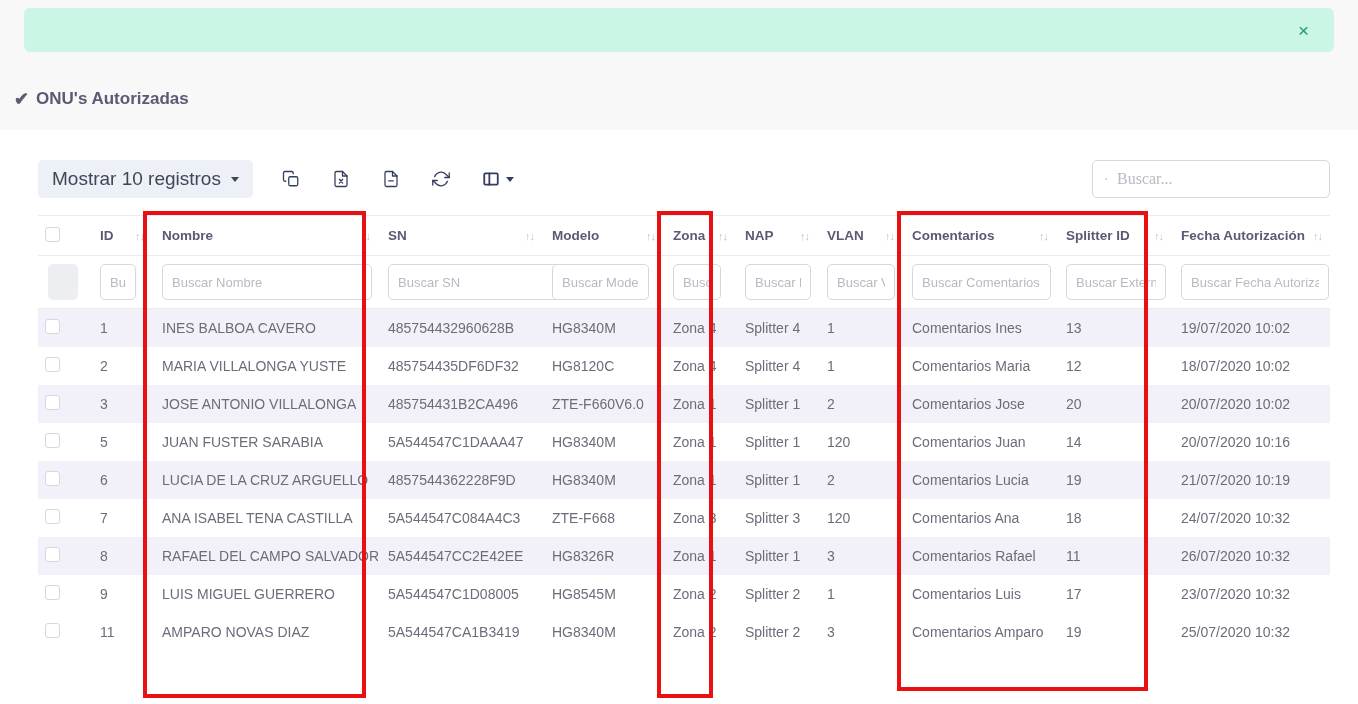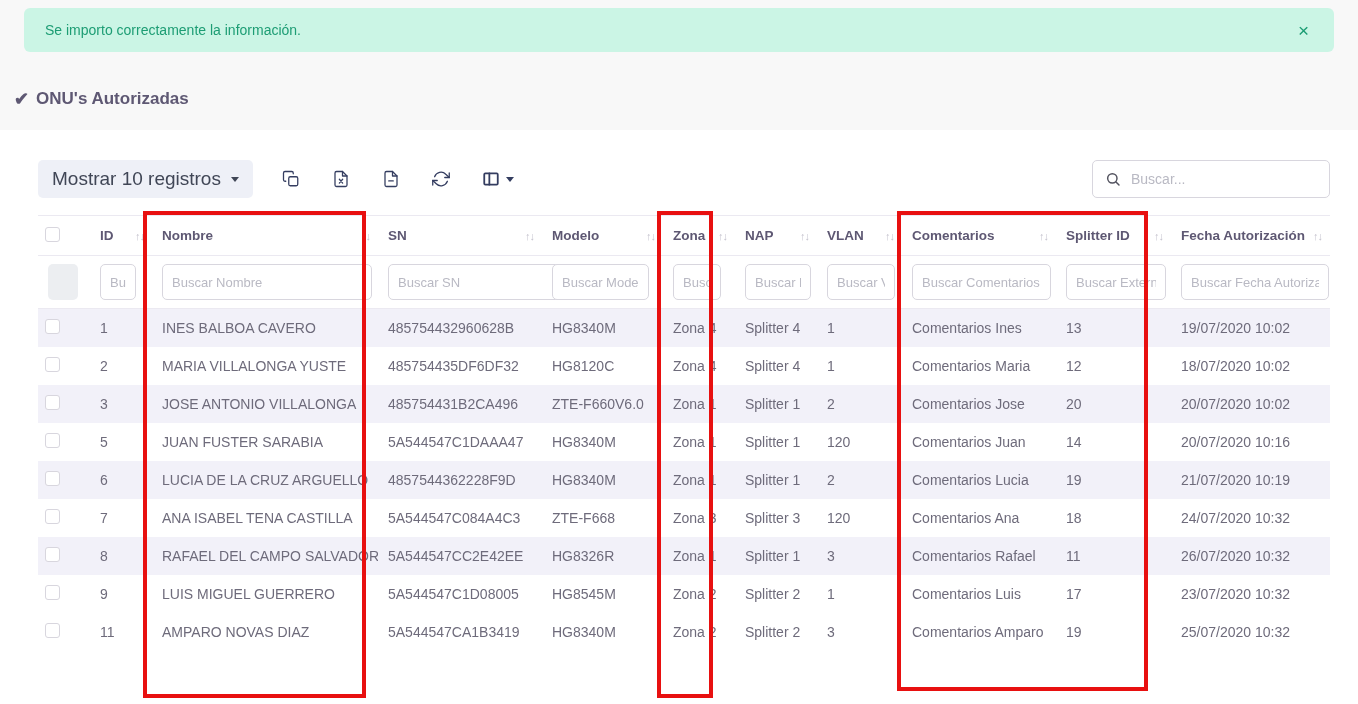--- a/index.html
+++ b/index.html
@@ -48,22 +48,22 @@
   .icon-btn {
     background:none; border:none; cursor:pointer; padding:3px;
     color:#343d60; display:flex; align-items:center; gap:6px;
   }
   .icon-btn svg { stroke:#343d60; }
   .search-box {
     width:238px; height:38px; border:1px solid #d8d6de; border-radius:5px;
     background:#fff; display:flex; align-items:center; padding:0 12px; gap:10px;
   }
   .search-box input {
-    border:none; outline:none; flex:1; font-size:14px; color:#6e6b7b;
-    font-family:Liberation Sans, sans-serif; background:transparent;
+    border:none; outline:none; flex:1; font-size:16px; color:#6e6b7b;
+    font-family:Liberation Serif, serif; background:transparent;
   }
   input::placeholder { color:#b9b9c3; opacity:1; text-overflow:clip; }
   
   table { width:1292px; border-collapse:collapse; table-layout:fixed; margin-top:17px; }
   thead th {
     height:40px; text-align:left; vertical-align:middle;
     border-top:1px solid #ebe9f1; border-bottom:1px solid #ebe9f1;
     color:#5e5873; font-size:13.5px; font-weight:700; padding:0 8px 0 10px;
   }
   thead th .th-inner { display:flex; align-items:center; justify-content:space-between; }
@@ -107,21 +107,20 @@
     pointer-events:none; z-index:10;
   }
   .box-nombre { left:143px; top:211px; width:223px; height:487px; }
   .box-zona { left:657px; top:211px; width:56px; height:487px; }
   .box-comentarios { left:897px; top:211px; width:251px; height:480px; }
 </style>
 </head>
 <body>
 
 <div class="alert">
-  <span>Se importo correctamente la información.</span>
   <button class="alert-close">×</button>
 </div>
 
 <div class="page-title">
   <span class="check">✔</span>
   <span>ONU's Autorizadas</span>
 </div>
 
 <div class="card">
 

